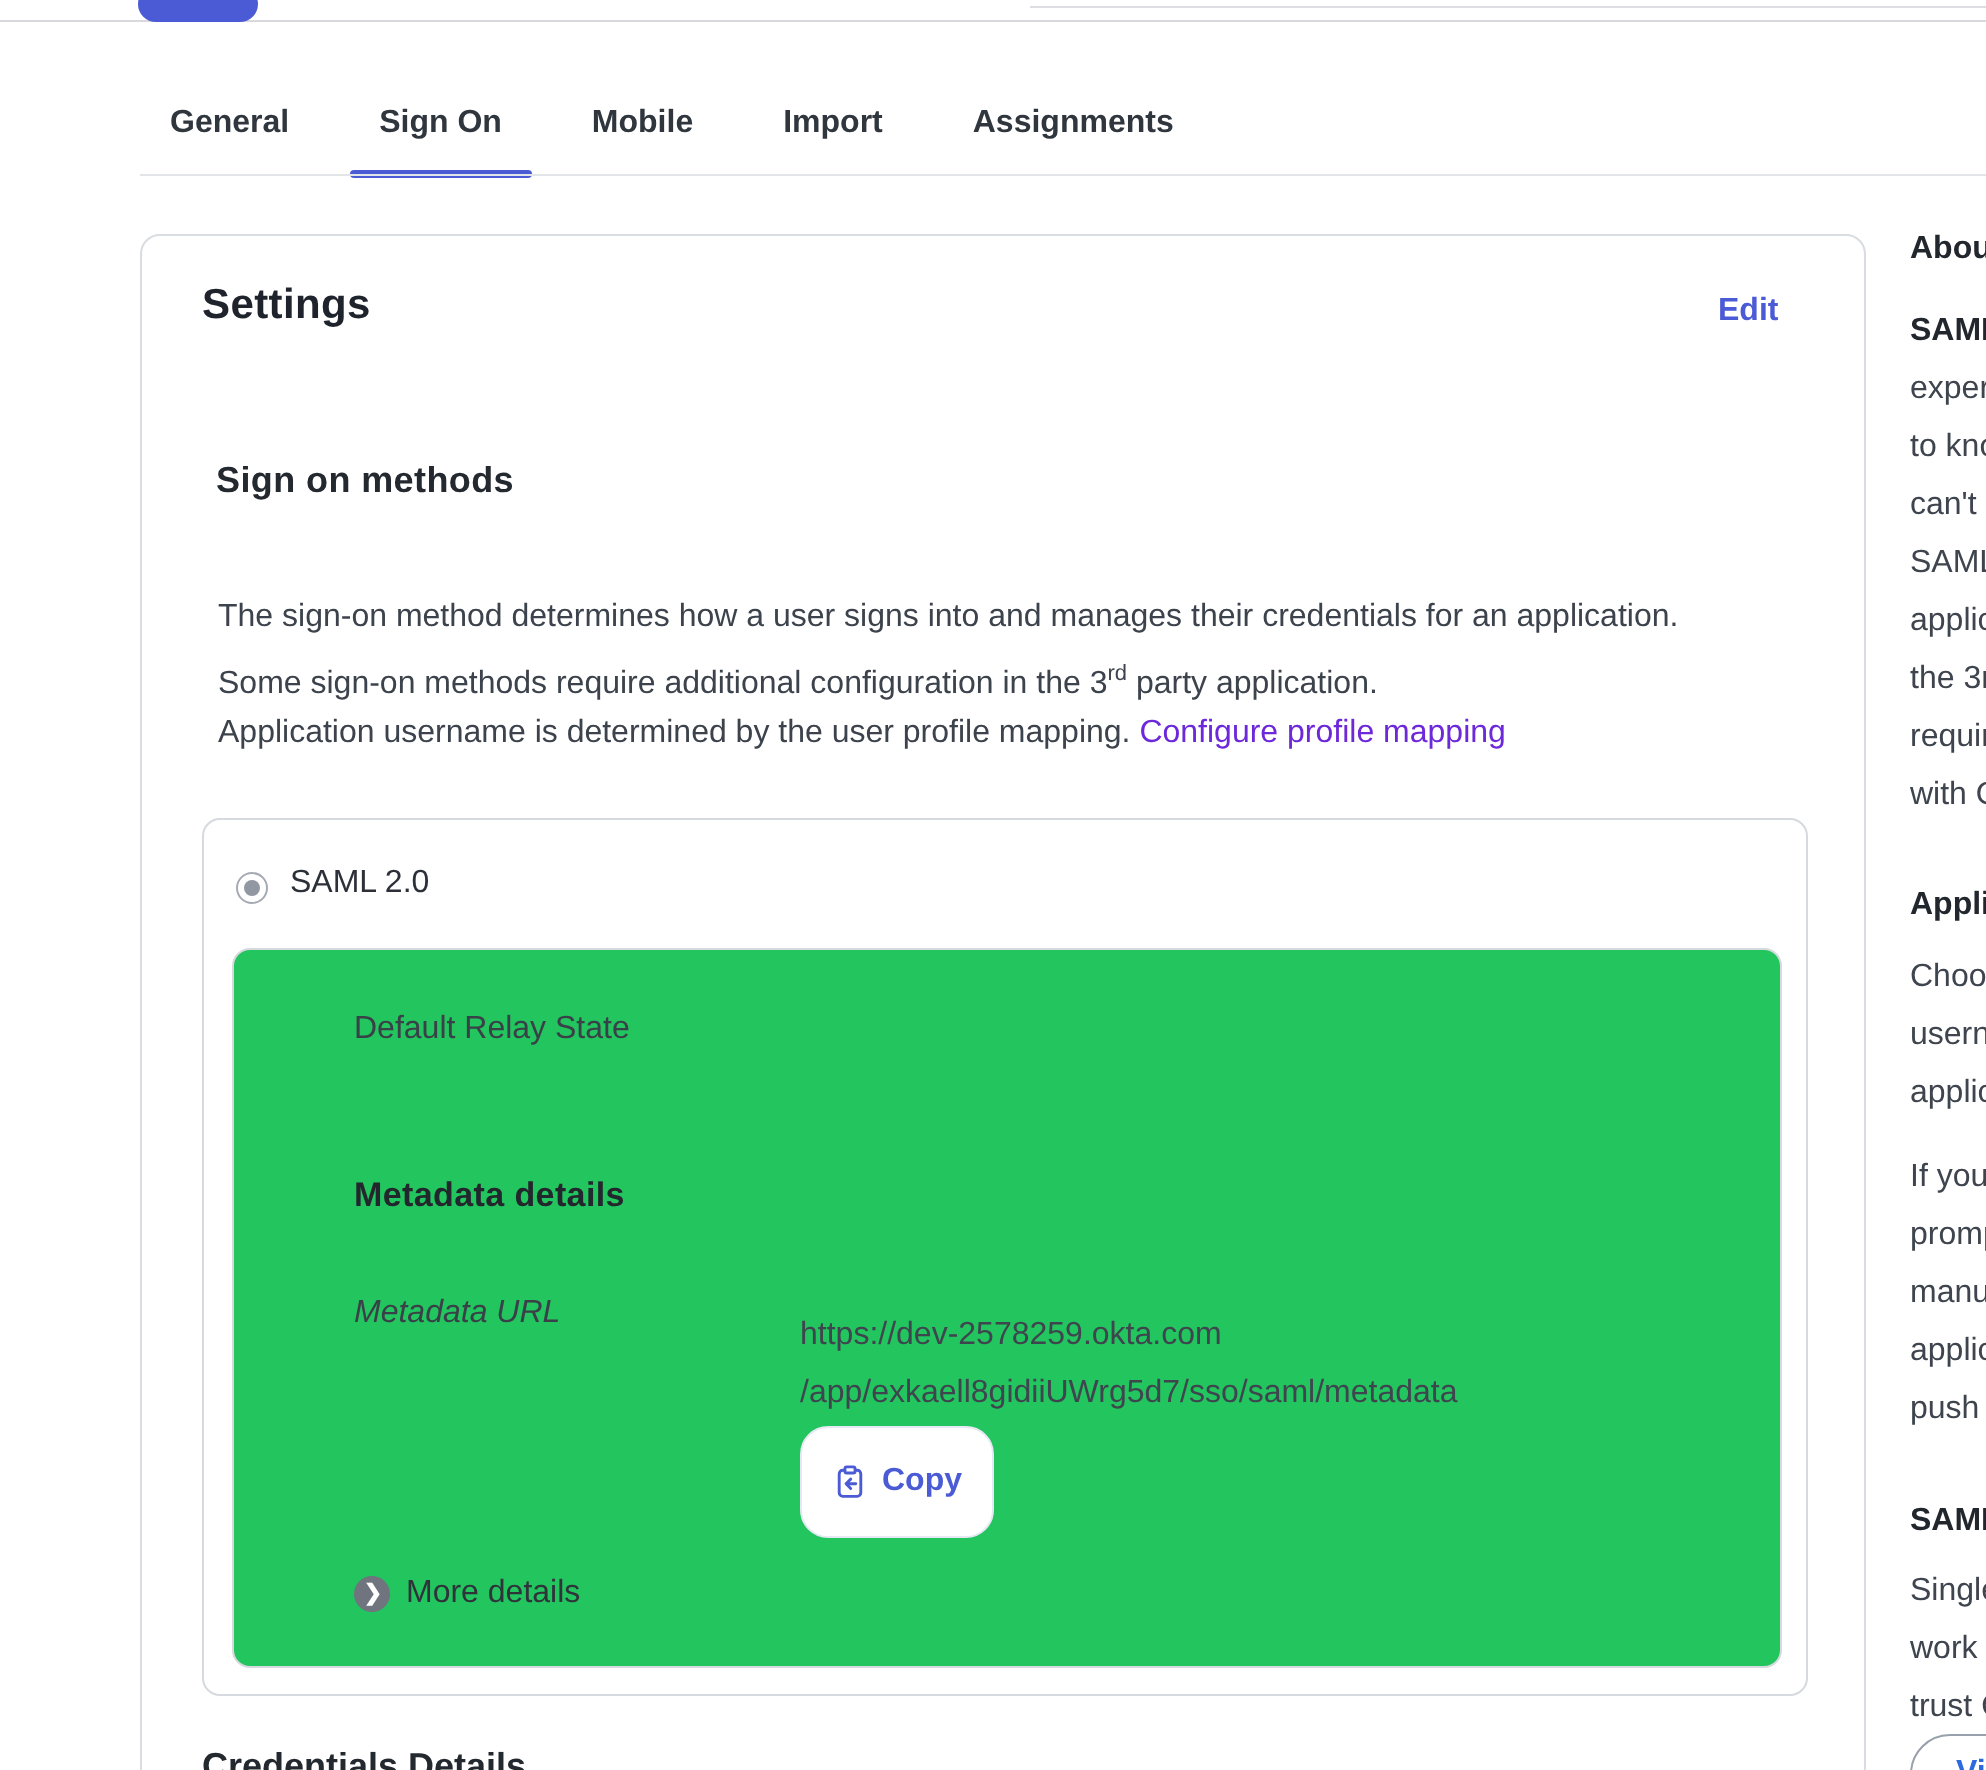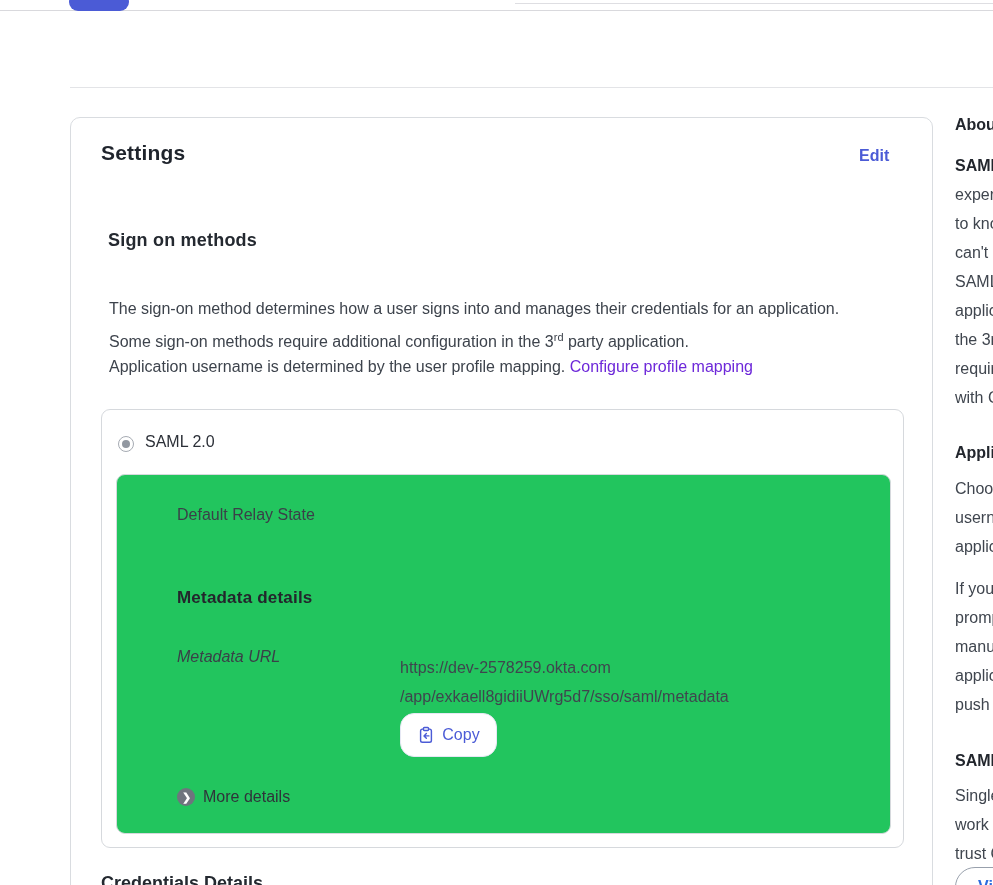--- a/index.html
+++ b/index.html
@@ -32,21 +32,21 @@
   .option-box { position:absolute; left:30px; top:291px; width:803px; height:439px; border:1px solid #d6d9dd; border-radius:9px; background:#fff; }
   .radio { position:absolute; left:16px; top:26px; width:16px; height:16px; border-radius:50%; border:1px solid #a6abb3; background:#fff; }
   .radio::after { content:""; position:absolute; left:3px; top:3px; width:8px; height:8px; border-radius:50%; background:#9298a1; }
   .radio-label { position:absolute; left:43px; top:23px; font-size:16px; color:#2c3038; }
 
   .inner-box { position:absolute; left:14px; top:64px; width:775px; height:360px; border:1px solid #d6d9dd; border-radius:9px; background:#22c55e; }
   .relay-label { position:absolute; left:60px; top:31px; font-size:16px; color:#3a4048; }
   .meta-h { position:absolute; left:60px; top:113px; font-size:17px; font-weight:700; color:#23262c; letter-spacing:.2px; }
   .meta-label { position:absolute; left:60px; top:173px; font-size:16px; color:#3a4048;font-style:italic; }
   .meta-value { position:absolute; left:283px; top:178px; font-size:16px; line-height:29px; color:#3f454e; }
-  .copy-btn { position:absolute; left:283px; top:238px; width:97px; height:44px; display:flex; align-items:center; justify-content:center; gap:7px; background:#fff; border:1px solid #e6e8f4; border-radius:14px; cursor:pointer; font-size:16px; font-weight:400; color:#4b5bd6; }
+  .copy-btn { position:absolute; left:283px; top:238px; width:97px; height:56px; display:flex; align-items:center; justify-content:center; gap:7px; background:#fff; border:1px solid #e6e8f4; border-radius:14px; cursor:pointer; font-size:16px; font-weight:700; color:#4b5bd6; }
   .more-row { position:absolute; left:60px; top:313px; display:flex; align-items:center; gap:8px; cursor:pointer; }
   .chev-icon { width:18px; height:18px; border-radius:50%; background:#6f747e; color:#fff; display:flex; align-items:center; justify-content:center; font-size:11px; font-weight:700; line-height:1; padding-left:1px; }
   .more-label { font-size:16px; font-weight:500; color:#2f333a; }
 
   .cred-h { position:absolute; left:30px; top:755px; font-size:18px; font-weight:700; color:#242930; }
 
   
   .sidebar { position:absolute; left:955px; top:112px; width:330px; }
   .sb-h { font-size:16px; font-weight:700; color:#22262d; line-height:25px; }
   .sb-line { font-size:16px; line-height:29px; color:#3f454e; white-space:nowrap; }
@@ -57,20 +57,27 @@
 </style>
 </head>
 <body>
 
 <div class="page">
 
   <div class="hairline-top2"></div>
   <div class="hairline-top"></div>
   <div class="top-pill"></div>
 
+  <nav class="tabs">
+    <div class="tab">General</div>
+    <div class="tab active">Sign On</div>
+    <div class="tab">Mobile</div>
+    <div class="tab">Import</div>
+    <div class="tab">Assignments</div>
+  </nav>
   <div class="tabs-border"></div>
 
   <section class="card">
     <h2 class="card-title">Settings</h2>
     <a class="edit-link">Edit</a>
 
     <h3 class="section-h">Sign on methods</h3>
 
     <p class="para1"><span>The sign-on method determines how a user signs into and manages their credentials for an application. Some sign-on methods require additional configuration in the 3</span><sup>rd</sup><span> party application.</span></p>
 

